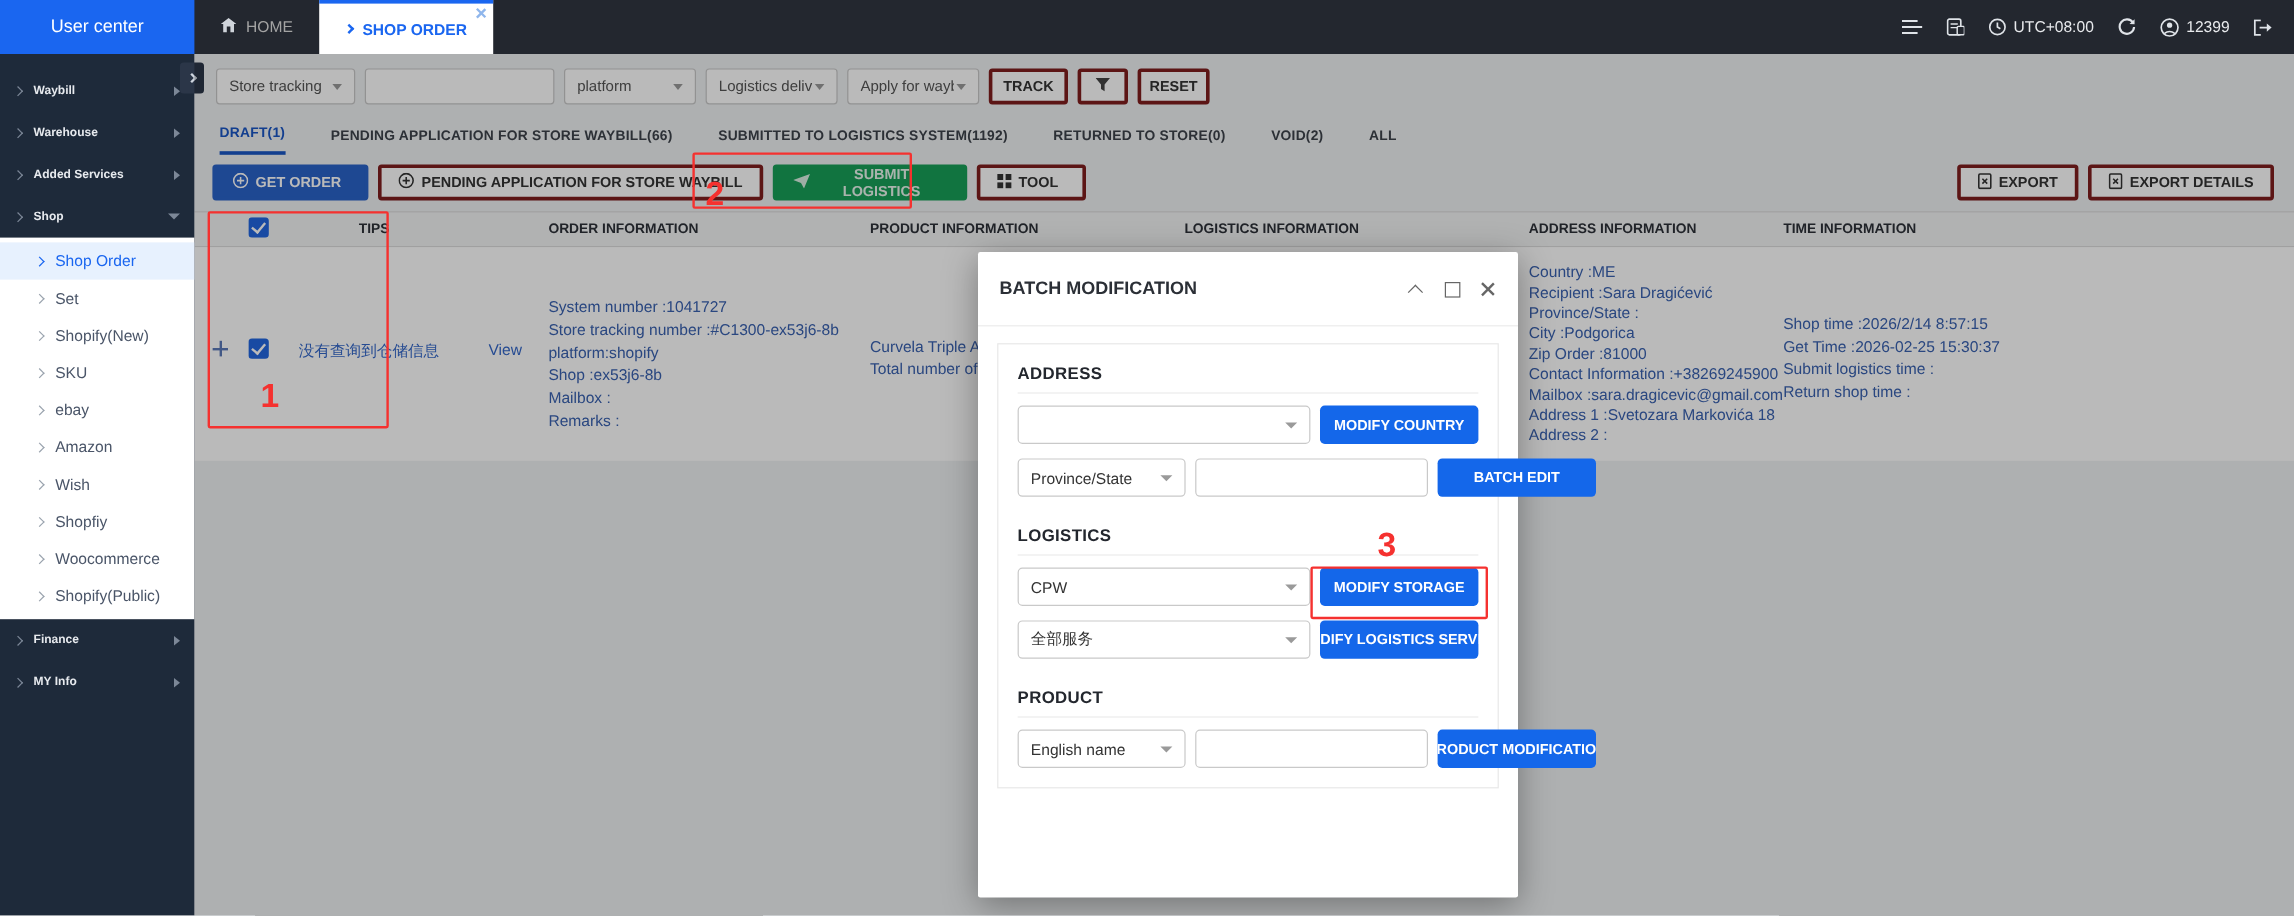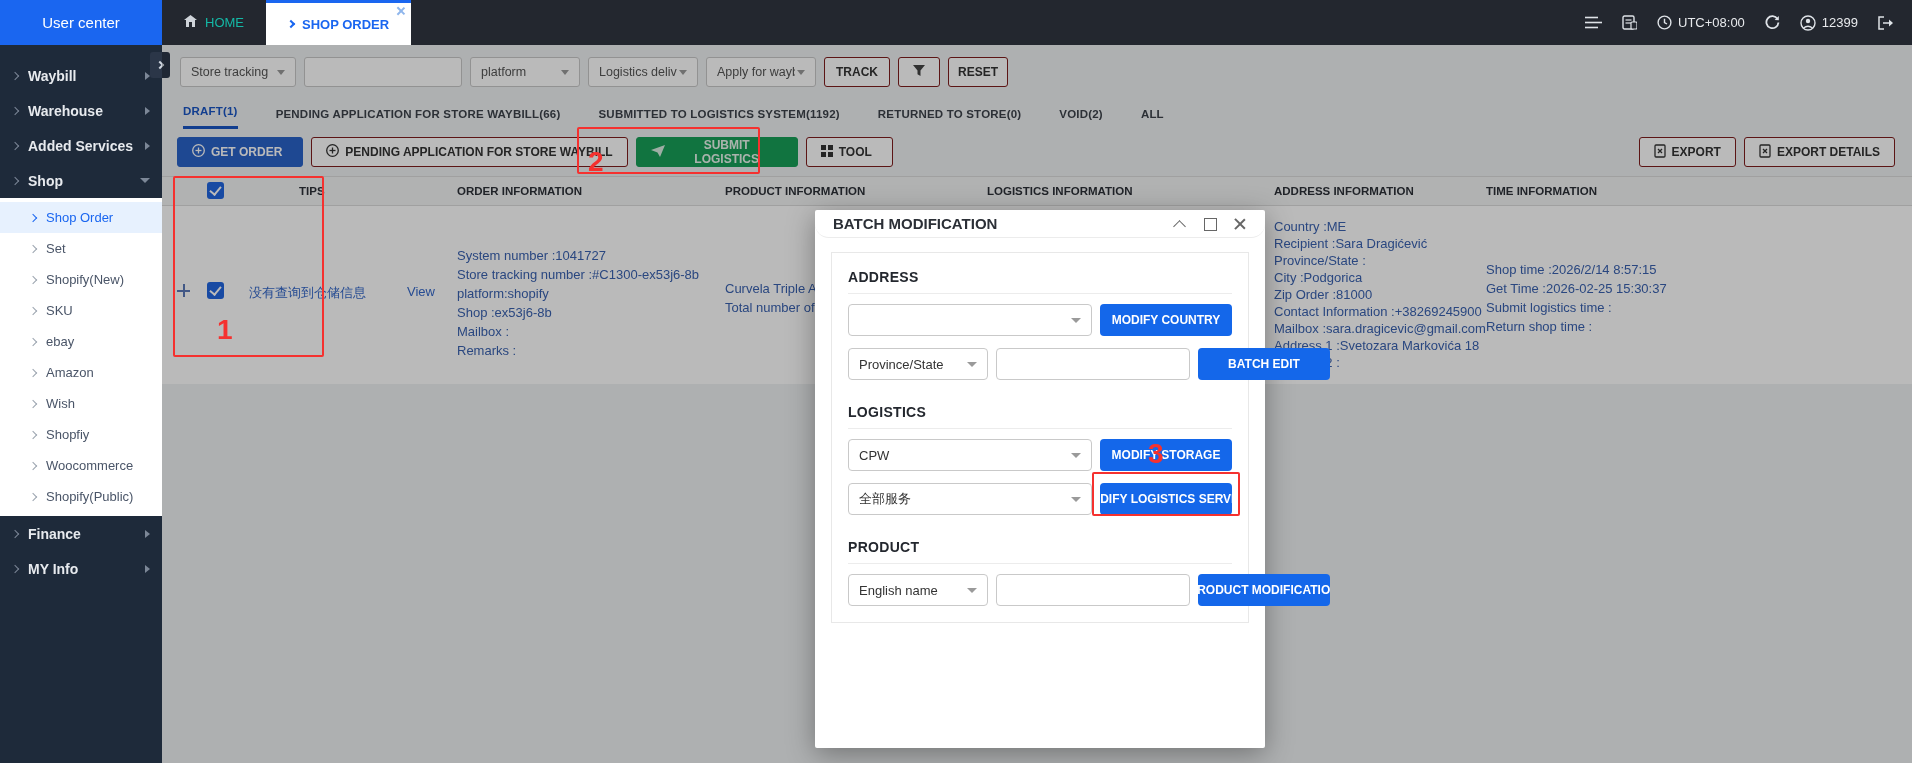--- a/index.html
+++ b/index.html
@@ -2,51 +2,51 @@
 <html><head>
 <meta charset="utf-8">
 <style>
   * { margin:0; padding:0; box-sizing:border-box; }
   html,body { width:1912px; height:763px; overflow:hidden; }
   body { font-family:"Liberation Sans", sans-serif; background:#eff1f3; position:relative; }
 
   
   .topbar { position:absolute; left:0; top:0; width:1912px; height:45px; background:#23272f; display:flex; align-items:stretch; z-index:20; }
   .brand { width:162px; background:#1a66f0; color:#fff; font-size:15px; display:flex; align-items:center; justify-content:center; }
-  .top-tab { display:flex; align-items:center; gap:8px; padding:0 22px; color:#14b8a6; font-size:13px; position:relative; }
+  .top-tab { display:flex; align-items:center; gap:8px; padding:0 22px; color:#a3a3a3; font-size:13px; position:relative; }
   .top-tab.active { background:#fff; color:#1a66f0; font-weight:bold; border-top:3px solid #1a66f0; }
   .tab-close { position:absolute; top:3px; right:5px; width:10px; height:10px; }
   .tab-close::before,.tab-close::after { content:""; position:absolute; left:4px; top:0; width:1.5px; height:10px; background:#8fb6ec; }
   .tab-close::before { transform:rotate(45deg);} .tab-close::after { transform:rotate(-45deg);}
   .crumb-chev { width:7px; height:7px; border-right:2px solid #1a66f0; border-top:2px solid #1a66f0; transform:rotate(45deg); display:inline-block; }
   .topbar-right { margin-left:auto; display:flex; align-items:center; gap:20px; padding-right:18px; color:#e8eaed; font-size:13px; }
   .tb-ic { display:flex; align-items:center; gap:6px; }
   .tb-ic svg { display:block; }
 
   
   .sidebar { position:absolute; left:0; top:45px; width:162px; height:718px; background:#1e2a3a; z-index:20; }
-  .side-item { height:35px; display:flex; align-items:center; color:#e7eaee; font-size:14px; font-weight:bold; padding:0 12px; position:relative; cursor:pointer; }
+  .side-item { height:35px; display:flex; align-items:center; color:#e7eaee; font-size:10px; font-weight:bold; padding:0 12px; position:relative; cursor:pointer; }
   .side-item .lchev { width:6px; height:6px; border-right:1.5px solid #7c8797; border-top:1.5px solid #7c8797; transform:rotate(45deg); margin-right:10px; }
   .side-item .rcaret { position:absolute; right:12px; width:0; height:0; border-left:5px solid #7c8797; border-top:4px solid transparent; border-bottom:4px solid transparent; }
   .side-item .rcaret.down { border-left:5px solid transparent; border-right:5px solid transparent; border-top:5px solid #7c8797; border-bottom:none; }
   .submenu { background:#ffffff; padding:4px 0; }
   .sub-item { height:31px; display:flex; align-items:center; color:#4a5568; font-size:13px; padding-left:30px; cursor:pointer; position:relative; }
   .sub-item .lchev { width:6px; height:6px; border-right:1.5px solid #9aa3ae; border-top:1.5px solid #9aa3ae; transform:rotate(45deg); margin-right:10px; }
   .sub-item.active { background:#e7f1fe; color:#1a66f0; }
   .sub-item.active .lchev { border-color:#1a66f0; }
   .side-collapse { position:absolute; left:150px; top:52px; width:20px; height:26px; background:#2b3648; border-radius:3px; z-index:21; display:flex; align-items:center; justify-content:center; }
   .side-collapse .c { width:6px; height:6px; border-right:2px solid #cfd6df; border-top:2px solid #cfd6df; transform:rotate(45deg); }
 
   
   .content { position:absolute; left:162px; top:45px; width:1750px; height:718px; background:#eff1f3; z-index:10; }
   .filterbar { display:flex; gap:8px; padding:12px 0 6px 18px; }
   .sel { height:30px; background:#fff; border:1px solid #c9c9c9; border-radius:3px; display:flex; align-items:center; padding:0 10px; font-size:12.5px; color:#555; position:relative; cursor:pointer; }
   .sel .cd { margin-left:auto; width:0; height:0; border-left:4.5px solid transparent; border-right:4.5px solid transparent; border-top:5px solid #9a9a9a; }
   .inp { height:30px; background:#fff; border:1px solid #c9c9c9; border-radius:3px; font-size:12.5px; color:#333; padding:0 8px; font-family:"Liberation Sans",sans-serif; }
-  .btn { height:30px; border:1px solid #7f1d1d; background:#fff; border-radius:3px; font-size:12px; font-weight:bold; color:#333; display:flex; align-items:center; justify-content:center; gap:6px; padding:0 14px; cursor:pointer; font-family:"Liberation Sans",sans-serif; }
+  .btn { height:30px; border:3px solid #7f1d1d; background:#fff; border-radius:3px; font-size:12px; font-weight:bold; color:#333; display:flex; align-items:center; justify-content:center; gap:6px; padding:0 14px; cursor:pointer; font-family:"Liberation Sans",sans-serif; }
 
   .statustabs { display:flex; align-items:flex-end; gap:38px; padding:10px 0 0 21px; font-size:11.5px; font-weight:bold; color:#3d434b; height:36px; }
   .stab { padding-bottom:9px; cursor:pointer; letter-spacing:.2px; }
   .stab.active { color:#1a56c4; border-bottom:3px solid #1a56c4; }
 
   .actionsrow { display:flex; align-items:center; gap:8px; padding:8px 17px 0 15px; }
   .btn-blue { background:#2a63c8; border-color:#2a63c8; color:#fff; }
   .btn-green { background:#18a058; border-color:#18a058; color:#eaf6ee; }
   .spacer { flex:1; }
 
@@ -62,21 +62,21 @@
   .plus::before { content:""; position:absolute; left:0; top:6px; width:13px; height:1.5px; background:#5b79b8; }
   .plus::after { content:""; position:absolute; left:6px; top:0; width:1.5px; height:13px; background:#5b79b8; }
   .mid { padding-top:78px; }
   .lines div { line-height:19px; white-space:nowrap; }
   .lines.tight div { line-height:17px; }
   .link { color:#3568c9; cursor:pointer; }
 
   
   .overlay { position:absolute; left:162px; top:45px; width:1750px; height:718px; background:rgba(0,0,0,.27); z-index:30; }
   .modal { position:absolute; left:815px; top:210px; width:450px; height:538px; background:#fff; z-index:40; box-shadow:0 6px 28px rgba(0,0,0,.35); border-radius:2px; }
-  .m-head { height:28px; display:flex; align-items:center; padding:0 18px; border-bottom:1px solid #ececec;border-radius:21px; }
+  .m-head { height:62px; display:flex; align-items:center; padding:0 18px; border-bottom:1px solid #ececec; }
   .m-title { font-size:15px; font-weight:bold; color:#2b2f36; }
   .m-ctrls { margin-left:auto; display:flex; align-items:center; gap:16px; }
   .mc { width:14px; height:14px; position:relative; cursor:pointer; }
   .mc-min::before { content:""; position:absolute; left:2px; top:5px; width:8px; height:8px; border-left:1.5px solid #666; border-top:1.5px solid #666; transform:rotate(45deg); }
   .mc-max::before { content:""; position:absolute; left:1px; top:1px; width:11px; height:11px; border:1.5px solid #666; }
   .mc-close::before,.mc-close::after { content:""; position:absolute; left:6px; top:0; width:1.5px; height:14px; background:#666; }
   .mc-close::before{transform:rotate(45deg);} .mc-close::after{transform:rotate(-45deg);}
   .m-body { padding:14px 16px; }
   .panel { border:1px solid #e8e8e8; padding:16px; }
   .sec-h { font-size:14px; font-weight:bold; color:#23272e; letter-spacing:.3px; }

